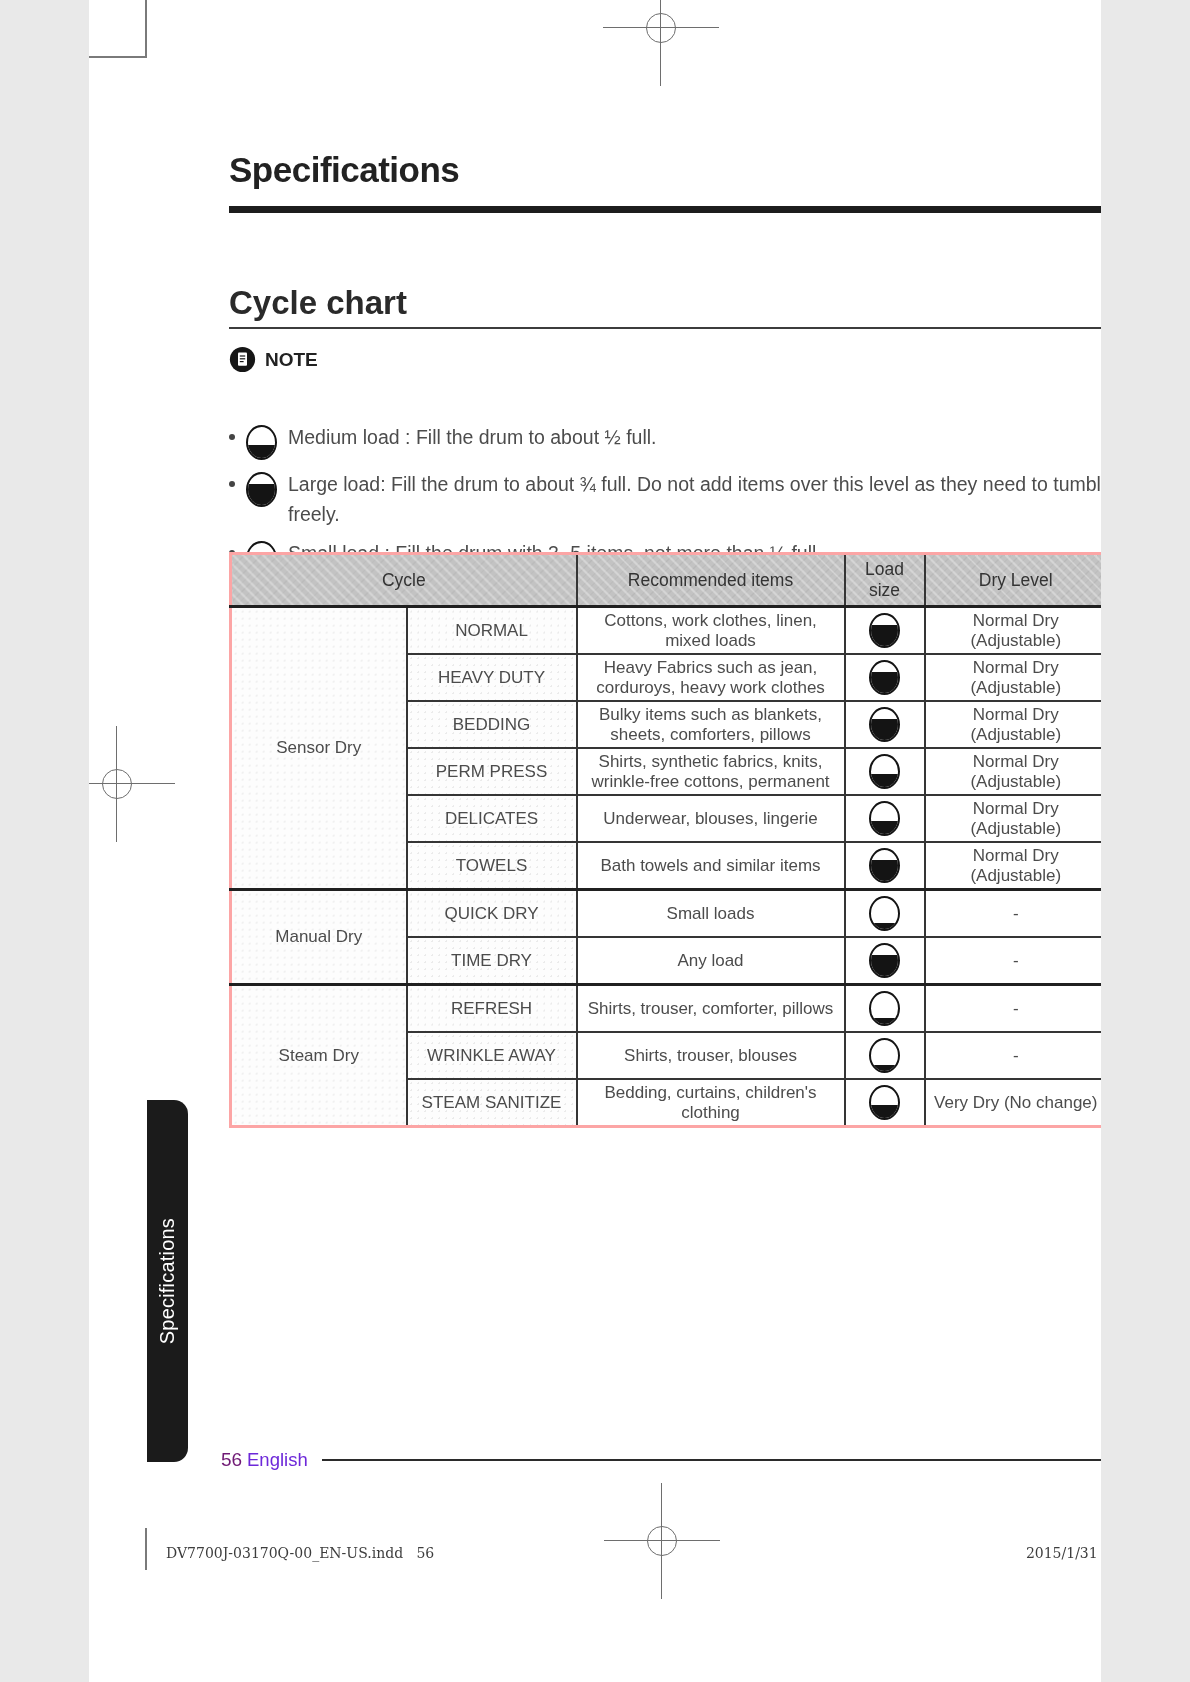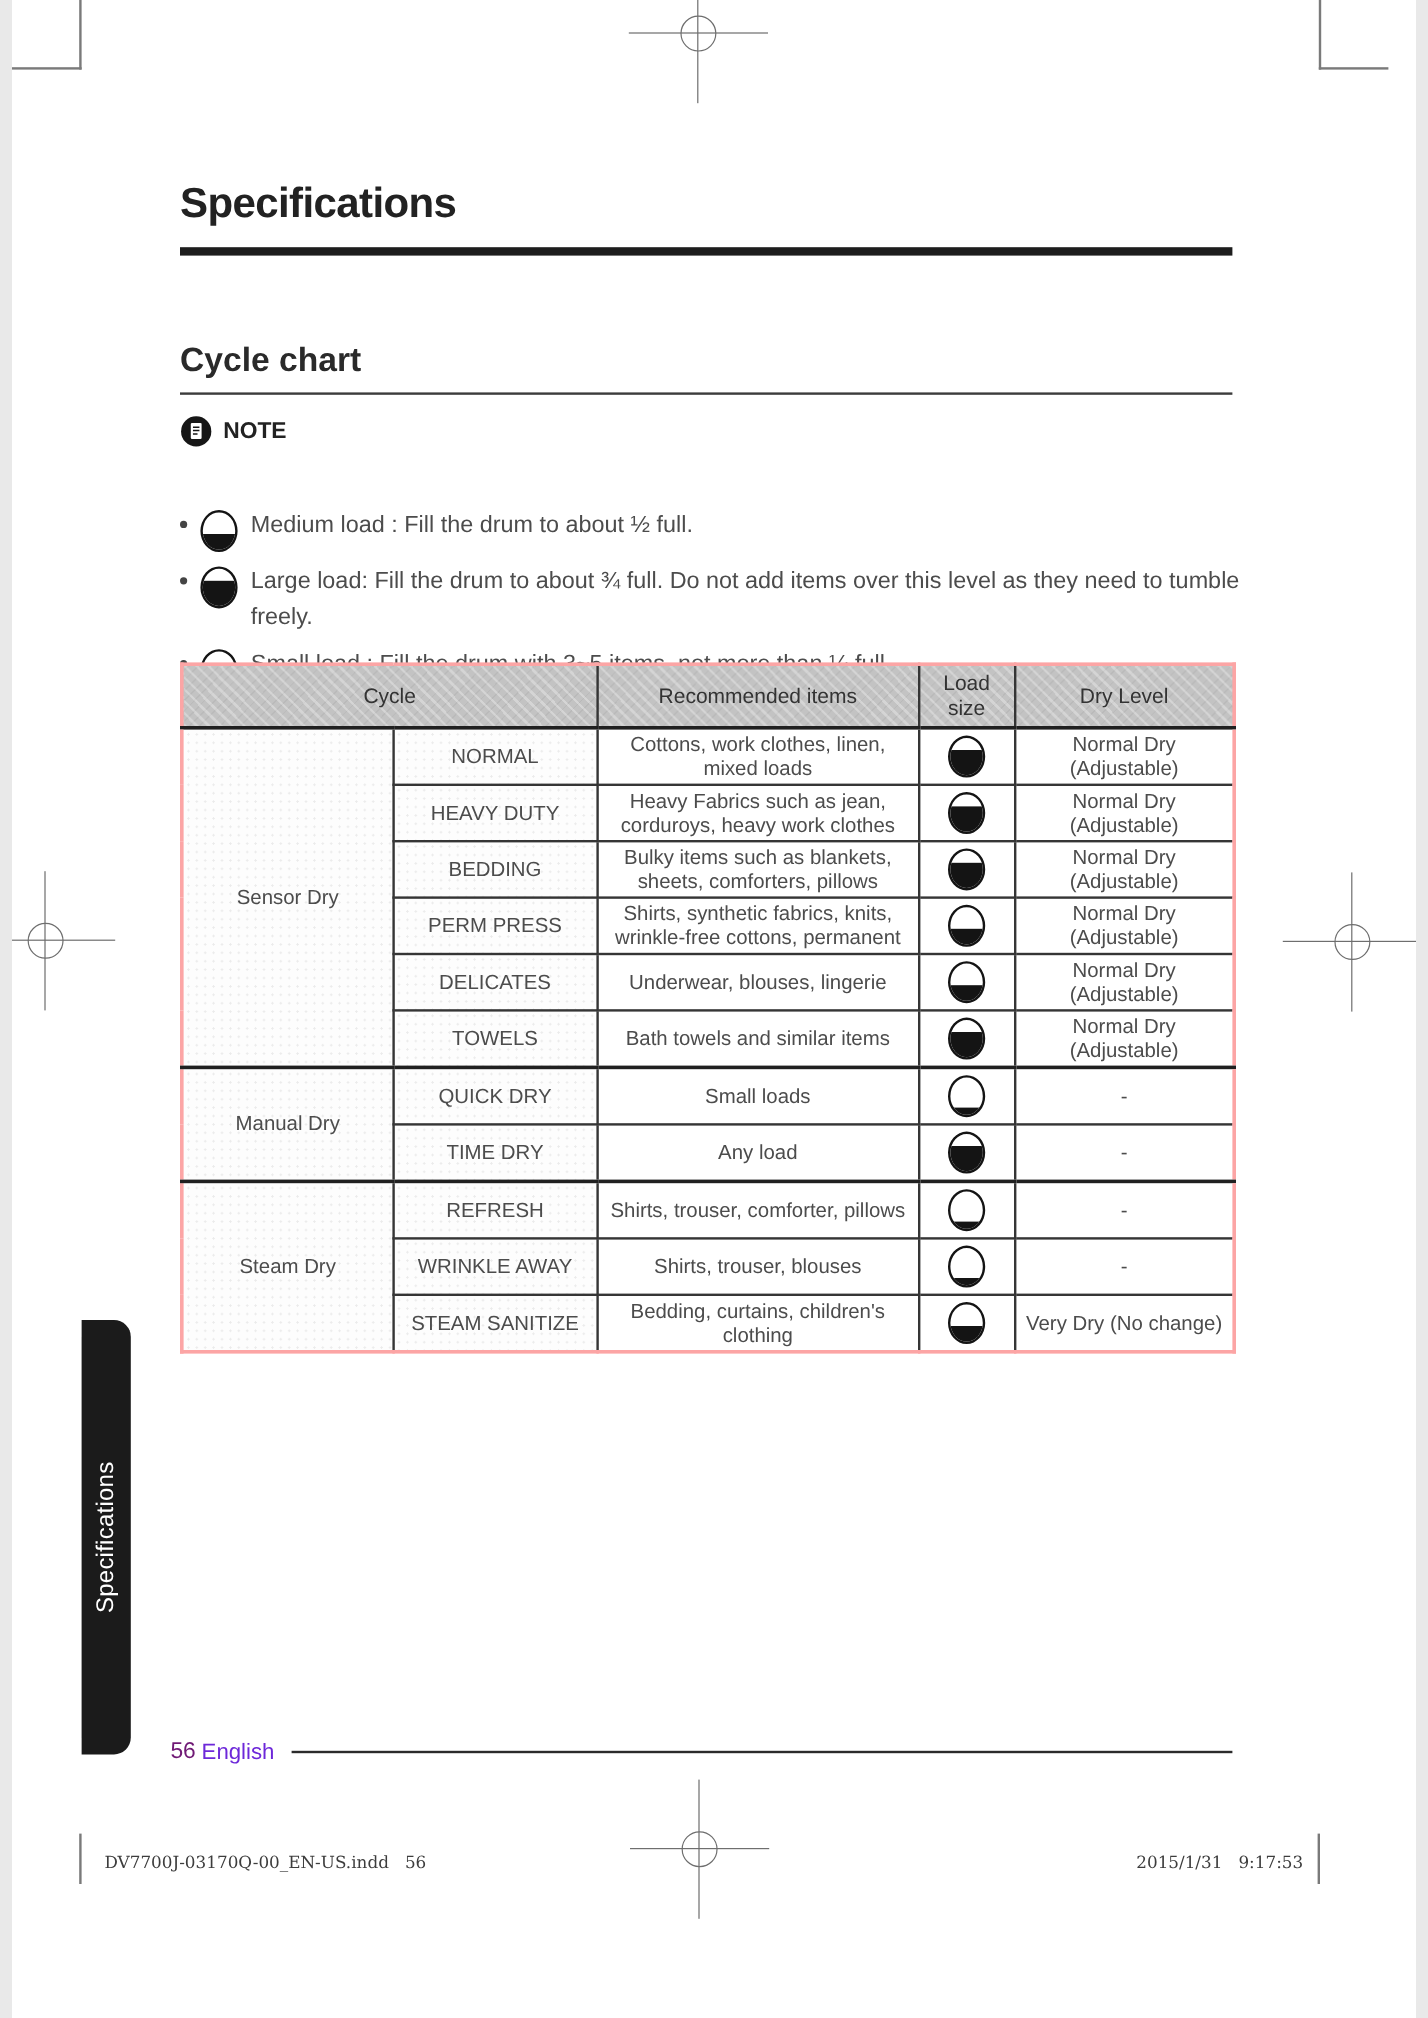--- a/index.html
+++ b/index.html
@@ -1,34 +1,34 @@
 <!DOCTYPE html>
 <html><head>
 <meta charset="utf-8">
 <style>
   html,body { margin:0; padding:0; background:#e9e9e9; }
   .page {
-    position:relative; width:1170px; height:1682px; margin:0 auto;
+    position:relative; width:1012px; height:1682px; margin:0 auto;
     background:#ffffff; overflow:hidden;
     font-family:"Liberation Sans", sans-serif; color:#333;
   }
 
   
   .crop { position:absolute; background:#7a7a7a; }
   .regmark { position:absolute; width:116px; height:116px; margin-left:-58px; margin-top:-58px; }
   .regmark .rm-h { position:absolute; left:0; right:0; top:57px; height:1px; background:#6e6e6e; }
   .regmark .rm-v { position:absolute; top:0; bottom:0; left:57px; width:1px; background:#6e6e6e; }
   .regmark .rm-c { position:absolute; left:43px; top:43px; width:28px; height:28px;
                    border:1px solid #6e6e6e; border-radius:50%; }
 
   
   .title { position:absolute; left:140px; top:150px; font-size:35px; font-weight:600;
            letter-spacing:-0.5px; color:#222; margin:0; }
   .rule-thick { position:absolute; left:140px; top:206px; width:877px; height:7px; background:#1d1d1d; }
-  .section-title { position:absolute; left:140px; top:284px; font-size:28px; font-weight:600;
+  .section-title { position:absolute; left:140px; top:284px; font-size:33px; font-weight:600;
                    color:#2a2a2a; margin:0; }
   .rule-thin { position:absolute; left:140px; top:327px; width:877px; height:2px; background:#3c3c3c; }
 
   
   .note-head { position:absolute; left:140px; top:346px; display:flex; align-items:center; gap:9px; }
   .note-label { font-size:19px; font-weight:700; color:#222; }
   .note-intro { position:absolute; left:140px; top:388px; width:877px;
                 font-size:19.5px; color:#4c4c4c; margin:0; }
   .bullets { position:absolute; left:140px; top:422px; width:890px; margin:0; padding:0; list-style:none; }
   .bullets li { display:flex; align-items:flex-start; gap:11px; margin-bottom:9px;

